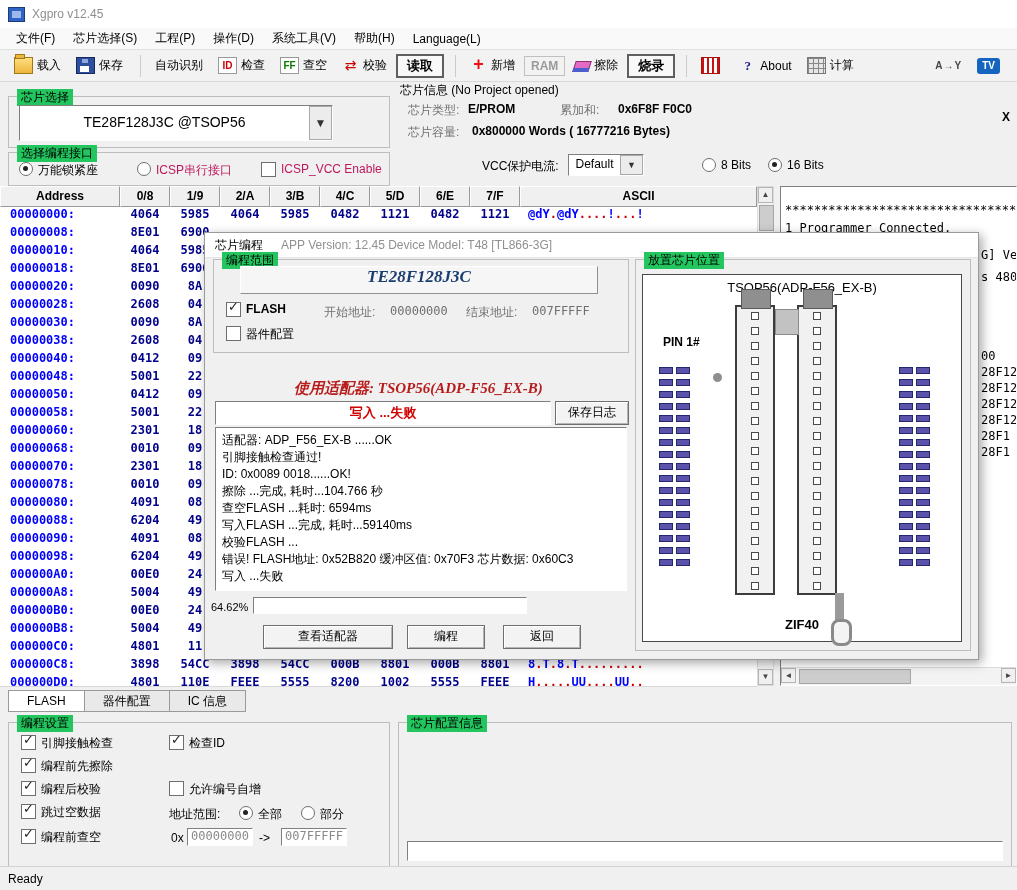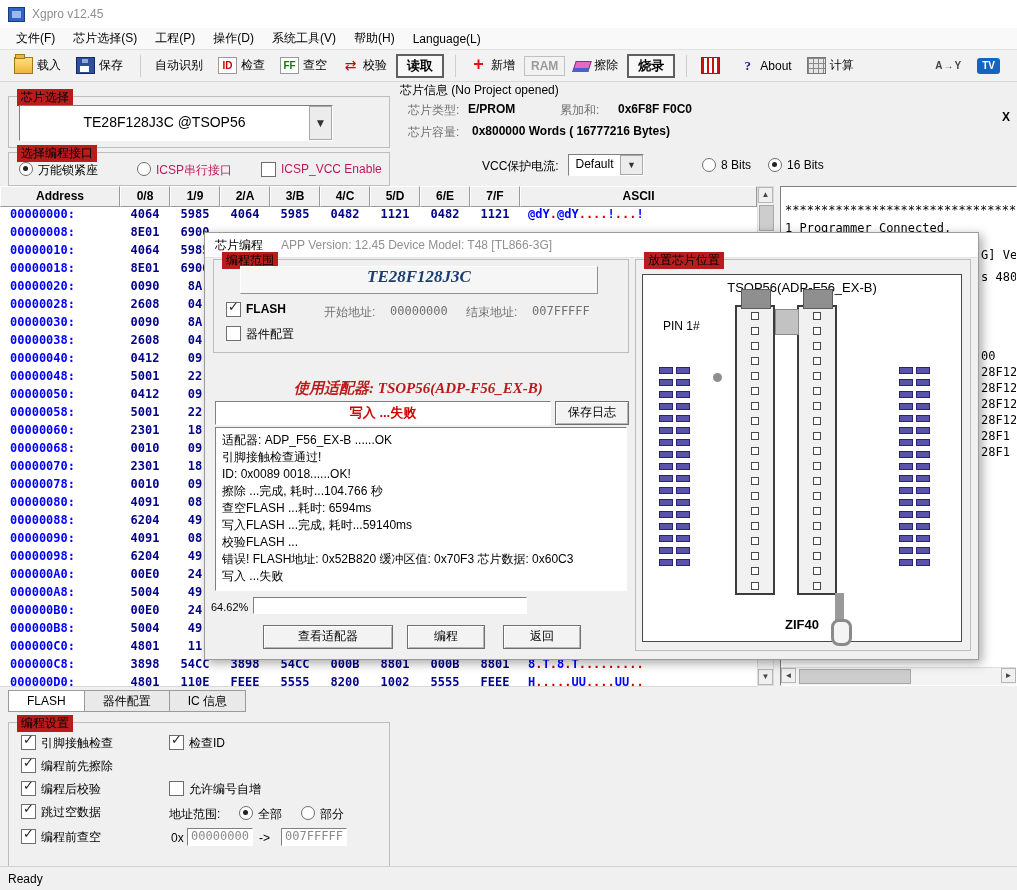--- a/index.html
+++ b/index.html
@@ -45,21 +45,21 @@
   .ic-erase-icon::after{content:"";position:absolute;bottom:-1px;left:-1px;right:-1px;height:4px;background:#4d5fd0}
   .ic-gang-icon{background:repeating-linear-gradient(90deg,#c11 0 2px,#fff 2px 5px);border:1px solid #a11}
   .ic-question-icon{text-align:center}
   .ic-question-icon::before{content:"?";color:#1a1a8c;font:bold 13px/15px "Liberation Serif",serif}
   .ic-calc-icon{background:#e6e6e6;border:1px solid #777;
     background-image:linear-gradient(#888 1px,transparent 1px),linear-gradient(90deg,#888 1px,transparent 1px);
     background-size:5px 5px}
 
   
   .grp{position:absolute;border:1px solid #bdbdbd}
-  .glab{position:absolute;top:-8px;left:8px;background:#b91c1c;padding:0 4px;white-space:nowrap}
+  .glab{position:absolute;top:-8px;left:8px;background:#22c55e;padding:0 4px;white-space:nowrap}
   .sunken{background:#fff;border:1px solid;border-color:#7f7f7f #ffffff #ffffff #7f7f7f}
   .btn{background:#f3f3f3;border:1px solid #6f6f6f;box-shadow:inset 1px 1px 0 #fff,inset -1px -1px 0 #b5b5b5;
        text-align:center;cursor:default}
   .cb{width:13px;height:13px;background:#fff;border:1px solid #6e6e6e;display:inline-block;position:relative;flex:none}
   .cb.checked::after{content:"✓";position:absolute;left:1px;top:-3px;font:bold 13px/14px "DejaVu Sans",sans-serif;color:#222}
   .rd{width:12px;height:12px;background:#fff;border:1px solid #6e6e6e;border-radius:50%;display:inline-block;position:relative;flex:none}
   .rd.sel::after{content:"";position:absolute;left:3px;top:3px;width:5px;height:5px;border-radius:50%;background:#222}
   .ck{position:absolute;display:flex;align-items:flex-start;gap:5px;white-space:nowrap}
   .gray{color:#be185d}
   .dimlab{color:#707070}
@@ -130,21 +130,21 @@
            color:#d00000;font-weight:bold;font-size:13px}
   .dlog{position:absolute;left:10px;top:194px;width:412px;height:164px;box-sizing:border-box;
         padding:4px 6px;overflow:hidden}
   .dlogline{line-height:17px;white-space:pre}
   .pct{position:absolute;left:6px;top:368px;font-size:11px}
   .pbar{position:absolute;left:48px;top:364px;width:272px;height:15px}
 
   
   .placewrap{position:absolute;left:6px;top:14px;width:320px;height:368px;background:#fff;border:1px solid #4a4a4a;box-sizing:border-box}
   .sockname{position:absolute;left:0;top:5px;width:100%;text-align:center;font-size:13px}
-  .pin1{position:absolute;left:20px;top:44px;font-weight:normal}
+  .pin1{position:absolute;left:20px;top:60px;font-weight:bold}
   .pindot{position:absolute;left:70px;top:98px;width:9px;height:9px;border-radius:50%;background:#8f8f8f}
   .pinblock{position:absolute}
   .pinrow{display:flex;gap:3px;margin-bottom:5px}
   .pin{width:14px;height:7px;background:#5b53aa;border:1px solid #26266e;box-sizing:border-box}
   .strip{position:absolute;top:30px;width:40px;height:290px;background:#f1f1f1;border:2px solid #3c3c3c;
          box-sizing:border-box;display:flex;flex-direction:column;align-items:center;gap:7px;padding-top:5px}
   .hole{width:8px;height:8px;background:#fff;border:1px solid #4a4a4a;box-sizing:border-box;flex:none}
   .tabgray{position:absolute;top:14px;width:28px;height:18px;background:#8f8f8f;border:1px solid #5a5a5a}
   .bridge{position:absolute;left:132px;top:34px;width:22px;height:24px;background:#c2c2c2;border:1px solid #8a8a8a}
   .stem{position:absolute;left:192px;top:318px;width:9px;height:28px;background:#9a9a9a}
@@ -695,20 +695,24 @@
     <div class="ck" style="left:12px;top:106px">
       <span class="cb checked"></span>
       <span>编程前查空</span>
     </div>
     <span style="position:absolute;left:162px;top:108px">0x</span>
     <div class="fld" style="left:178px;top:105px;width:66px">00000000</div>
     <span style="position:absolute;left:250px;top:108px">-&gt;</span>
     <div class="fld" style="left:272px;top:105px;width:66px">007FFFFF</div>
   </div>
 
+  <div class="grp" style="left:398px;top:722px;width:612px;height:144px">
+    <span class="glab">芯片配置信息</span>
+    <div class="sunken" style="position:absolute;left:8px;top:118px;width:594px;height:18px"></div>
+  </div>
 
   <div class="statusbar">
     <span class="ready">Ready</span>
   </div>
 
   <div id="dialog">
     <div class="dtitle">
       <span class="dt1">芯片编程</span>
       <span class="dt2">APP Version: 12.45 Device Model: T48 [TL866-3G]</span>
     </div>

